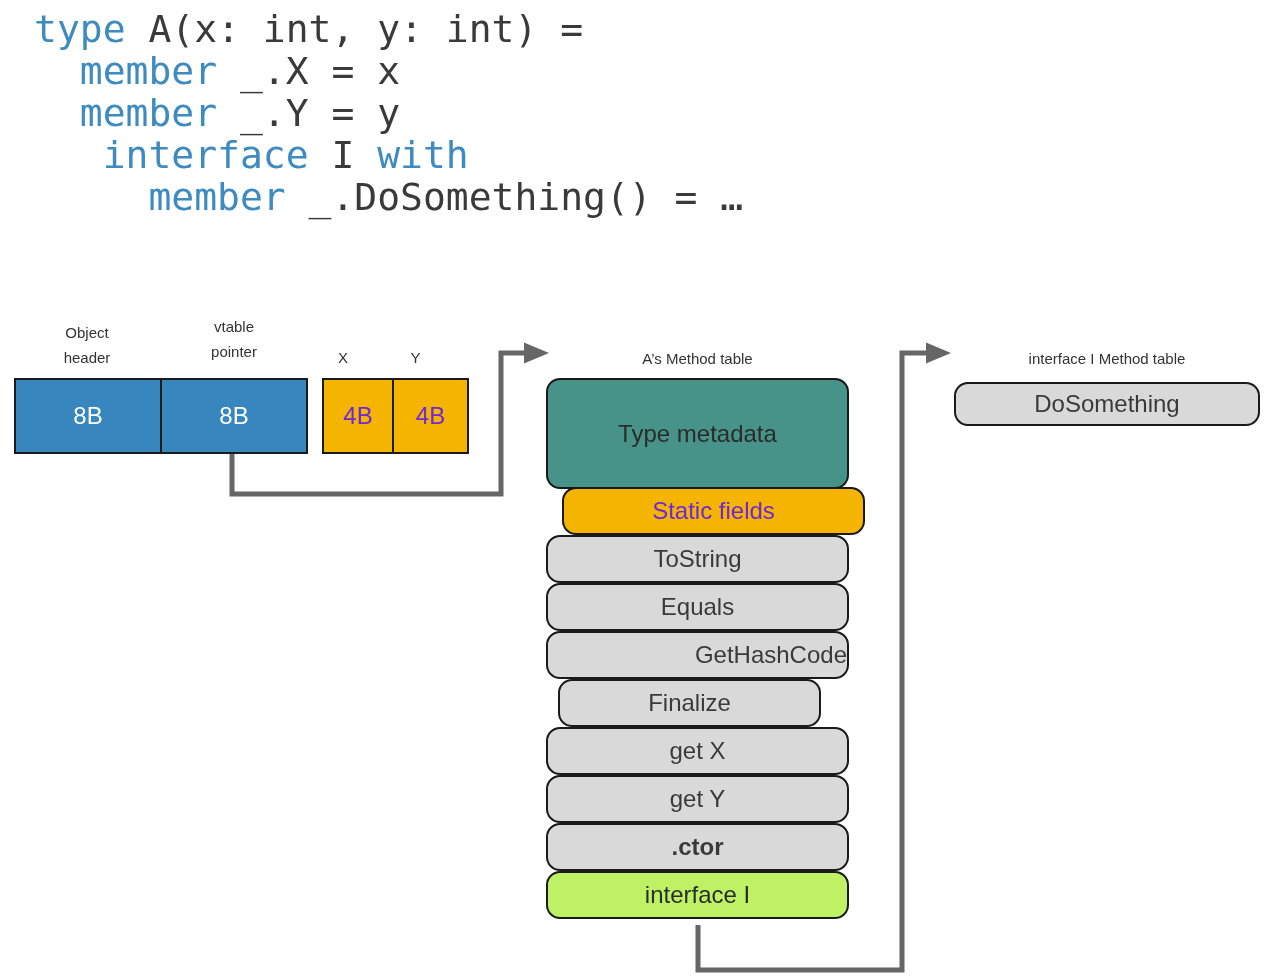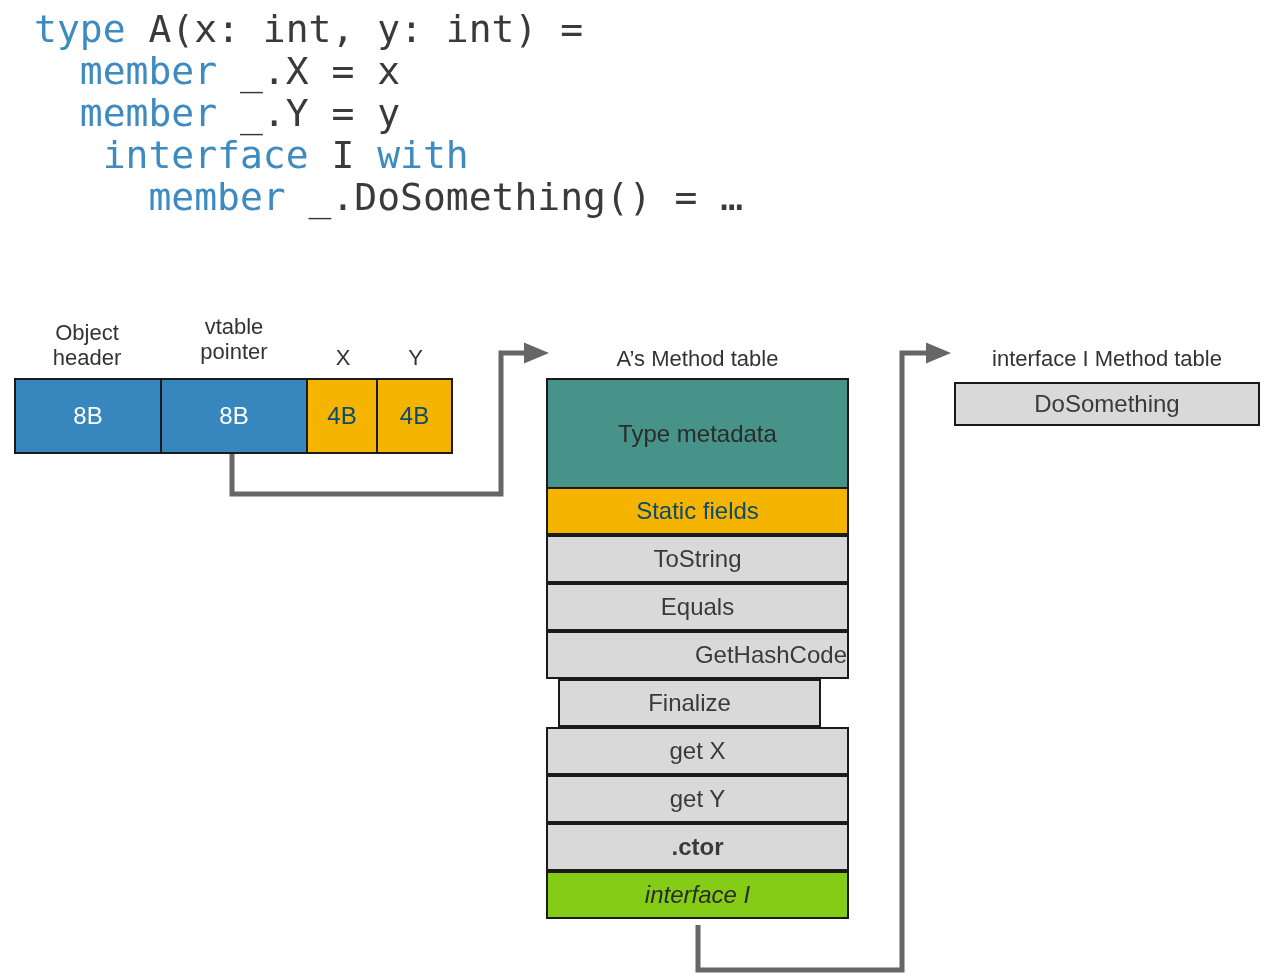--- a/index.html
+++ b/index.html
@@ -27,44 +27,44 @@
     white-space: pre;
     color: #3a3a3a;
     letter-spacing: 0px;
   }
   #code-block .kw { color: #3d8bc0; }
   #code-block .ln { display: block; }
 
   
   .label {
     position: absolute;
-    font-size: 22px;
+    font-size: 15px;
     line-height: 25px;
     color: #333333;
     text-align: center;
     white-space: pre-line;
   }
   .cell {
     position: absolute;
     box-sizing: border-box;
     border: 2px solid #1a1a1a;
     display: flex;
     align-items: center;
     justify-content: center;
     font-size: 24px;
     color: #333333;
   }
   .cell.blue  { background: #3787be; color: #ffffff; }
-  .cell.amber { background: #f5b400; color: #0c4a6e; }
+  .cell.amber { background: #f5b400; color: #6d28d9; margin-left: 16px; }
   .cell.teal  { background: #479389; color: #2b2b2b; }
   .cell.grey  { background: #d9d9d9; color: #3a3a3a; }
-  .cell.orange{ background: #84cc16; color: #2b2b2b; font-style: italic; }
+  .cell.orange{ background: #bef264; color: #2b2b2b; }
 
   
-  .mt-row { border-top-width: 2px; border-bottom-width: 2px; }
+  .mt-row { border-top-width: 2px; border-bottom-width: 2px; border-radius: 14px; }
 
   
   #connectors {
     position: absolute;
     left: 0; top: 0;
     width: 1284px;
     height: 979px;
     pointer-events: none;
   }
 </style>

